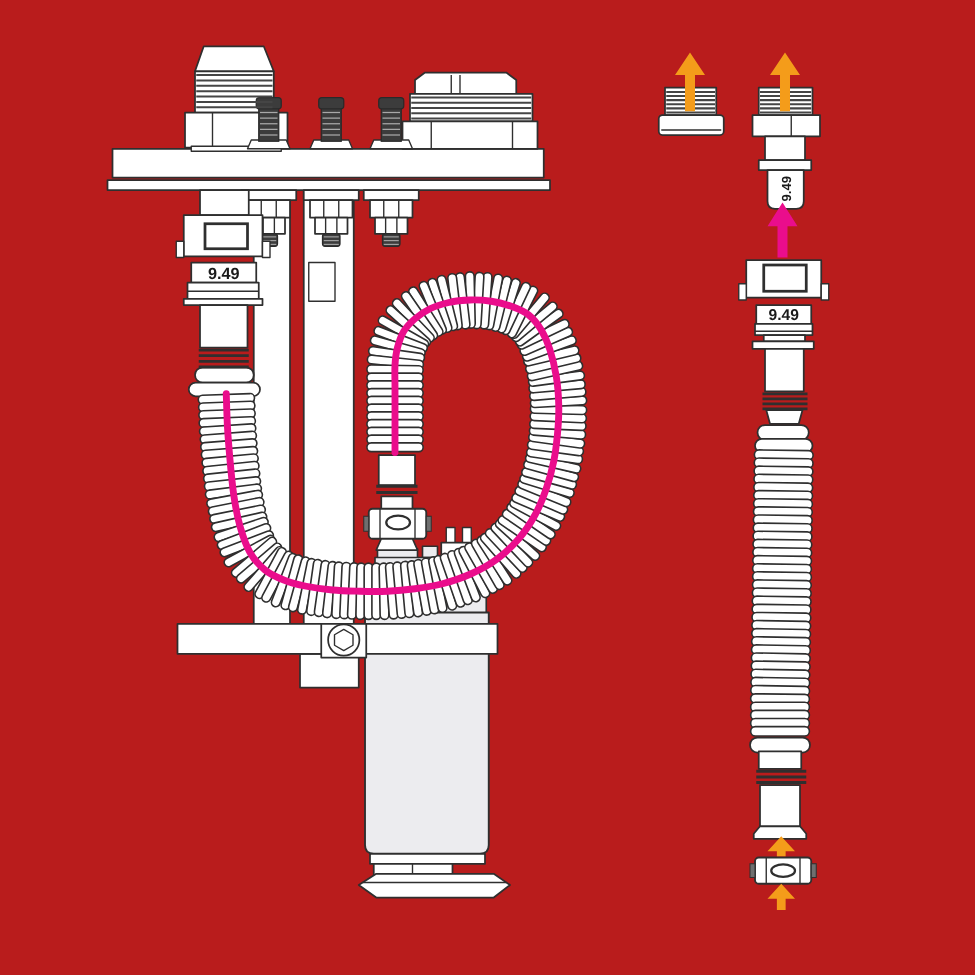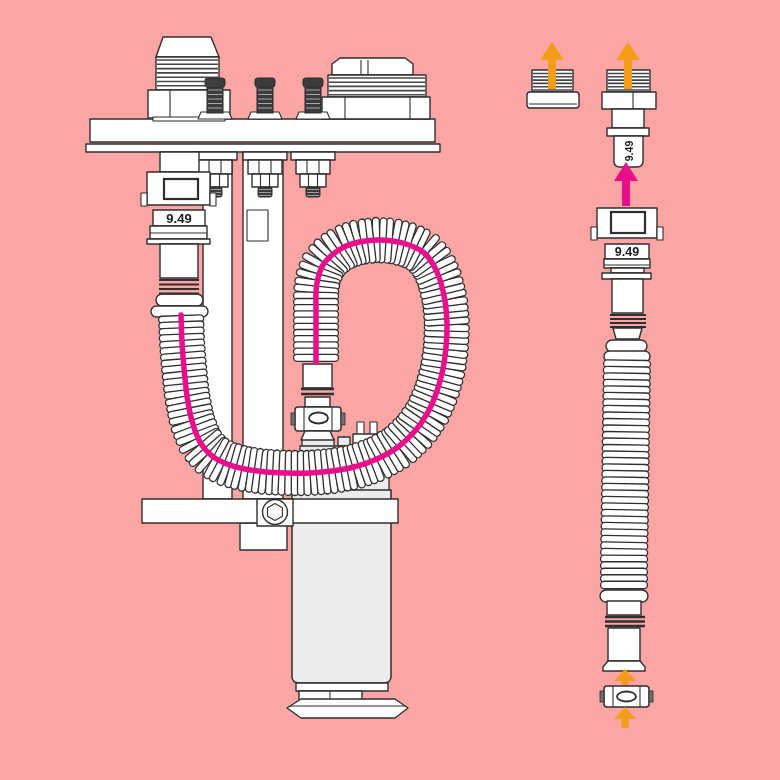--- a/index.html
+++ b/index.html
@@ -1,16 +1,16 @@
 <!DOCTYPE html>
 <html><head>
 <meta charset="utf-8">
 <style>
   html,body{margin:0;padding:0;background:#fff;}
-  .canvas{width:780px;height:780px;position:relative;background:#fca5a5;overflow:hidden;
+  .canvas{width:780px;height:780px;position:relative;background:#b91c1c;overflow:hidden;
           font-family:"Liberation Sans", sans-serif;}
   svg{display:block;}
   .ol{fill:#ffffff;stroke:#2f2f2f;stroke-width:1.4;stroke-linejoin:round;}
   .olt{fill:#ffffff;stroke:#2f2f2f;stroke-width:1.1;stroke-linejoin:round;}
   .gray{fill:#ececef;stroke:#2f2f2f;stroke-width:1.3;stroke-linejoin:round;}
   .dark{fill:#3c3c3c;stroke:#2a2a2a;stroke-width:1;}
   .ln{stroke:#2f2f2f;stroke-width:1.1;fill:none;}
   .win{fill:#ffffff;stroke:#2f2f2f;stroke-width:2.2;}
   .tab{fill:#6f6f6f;stroke:#2f2f2f;stroke-width:0.8;}
   .lbl{font-family:"Liberation Sans",sans-serif;font-size:13px;font-weight:600;fill:#1a1a1a;}

